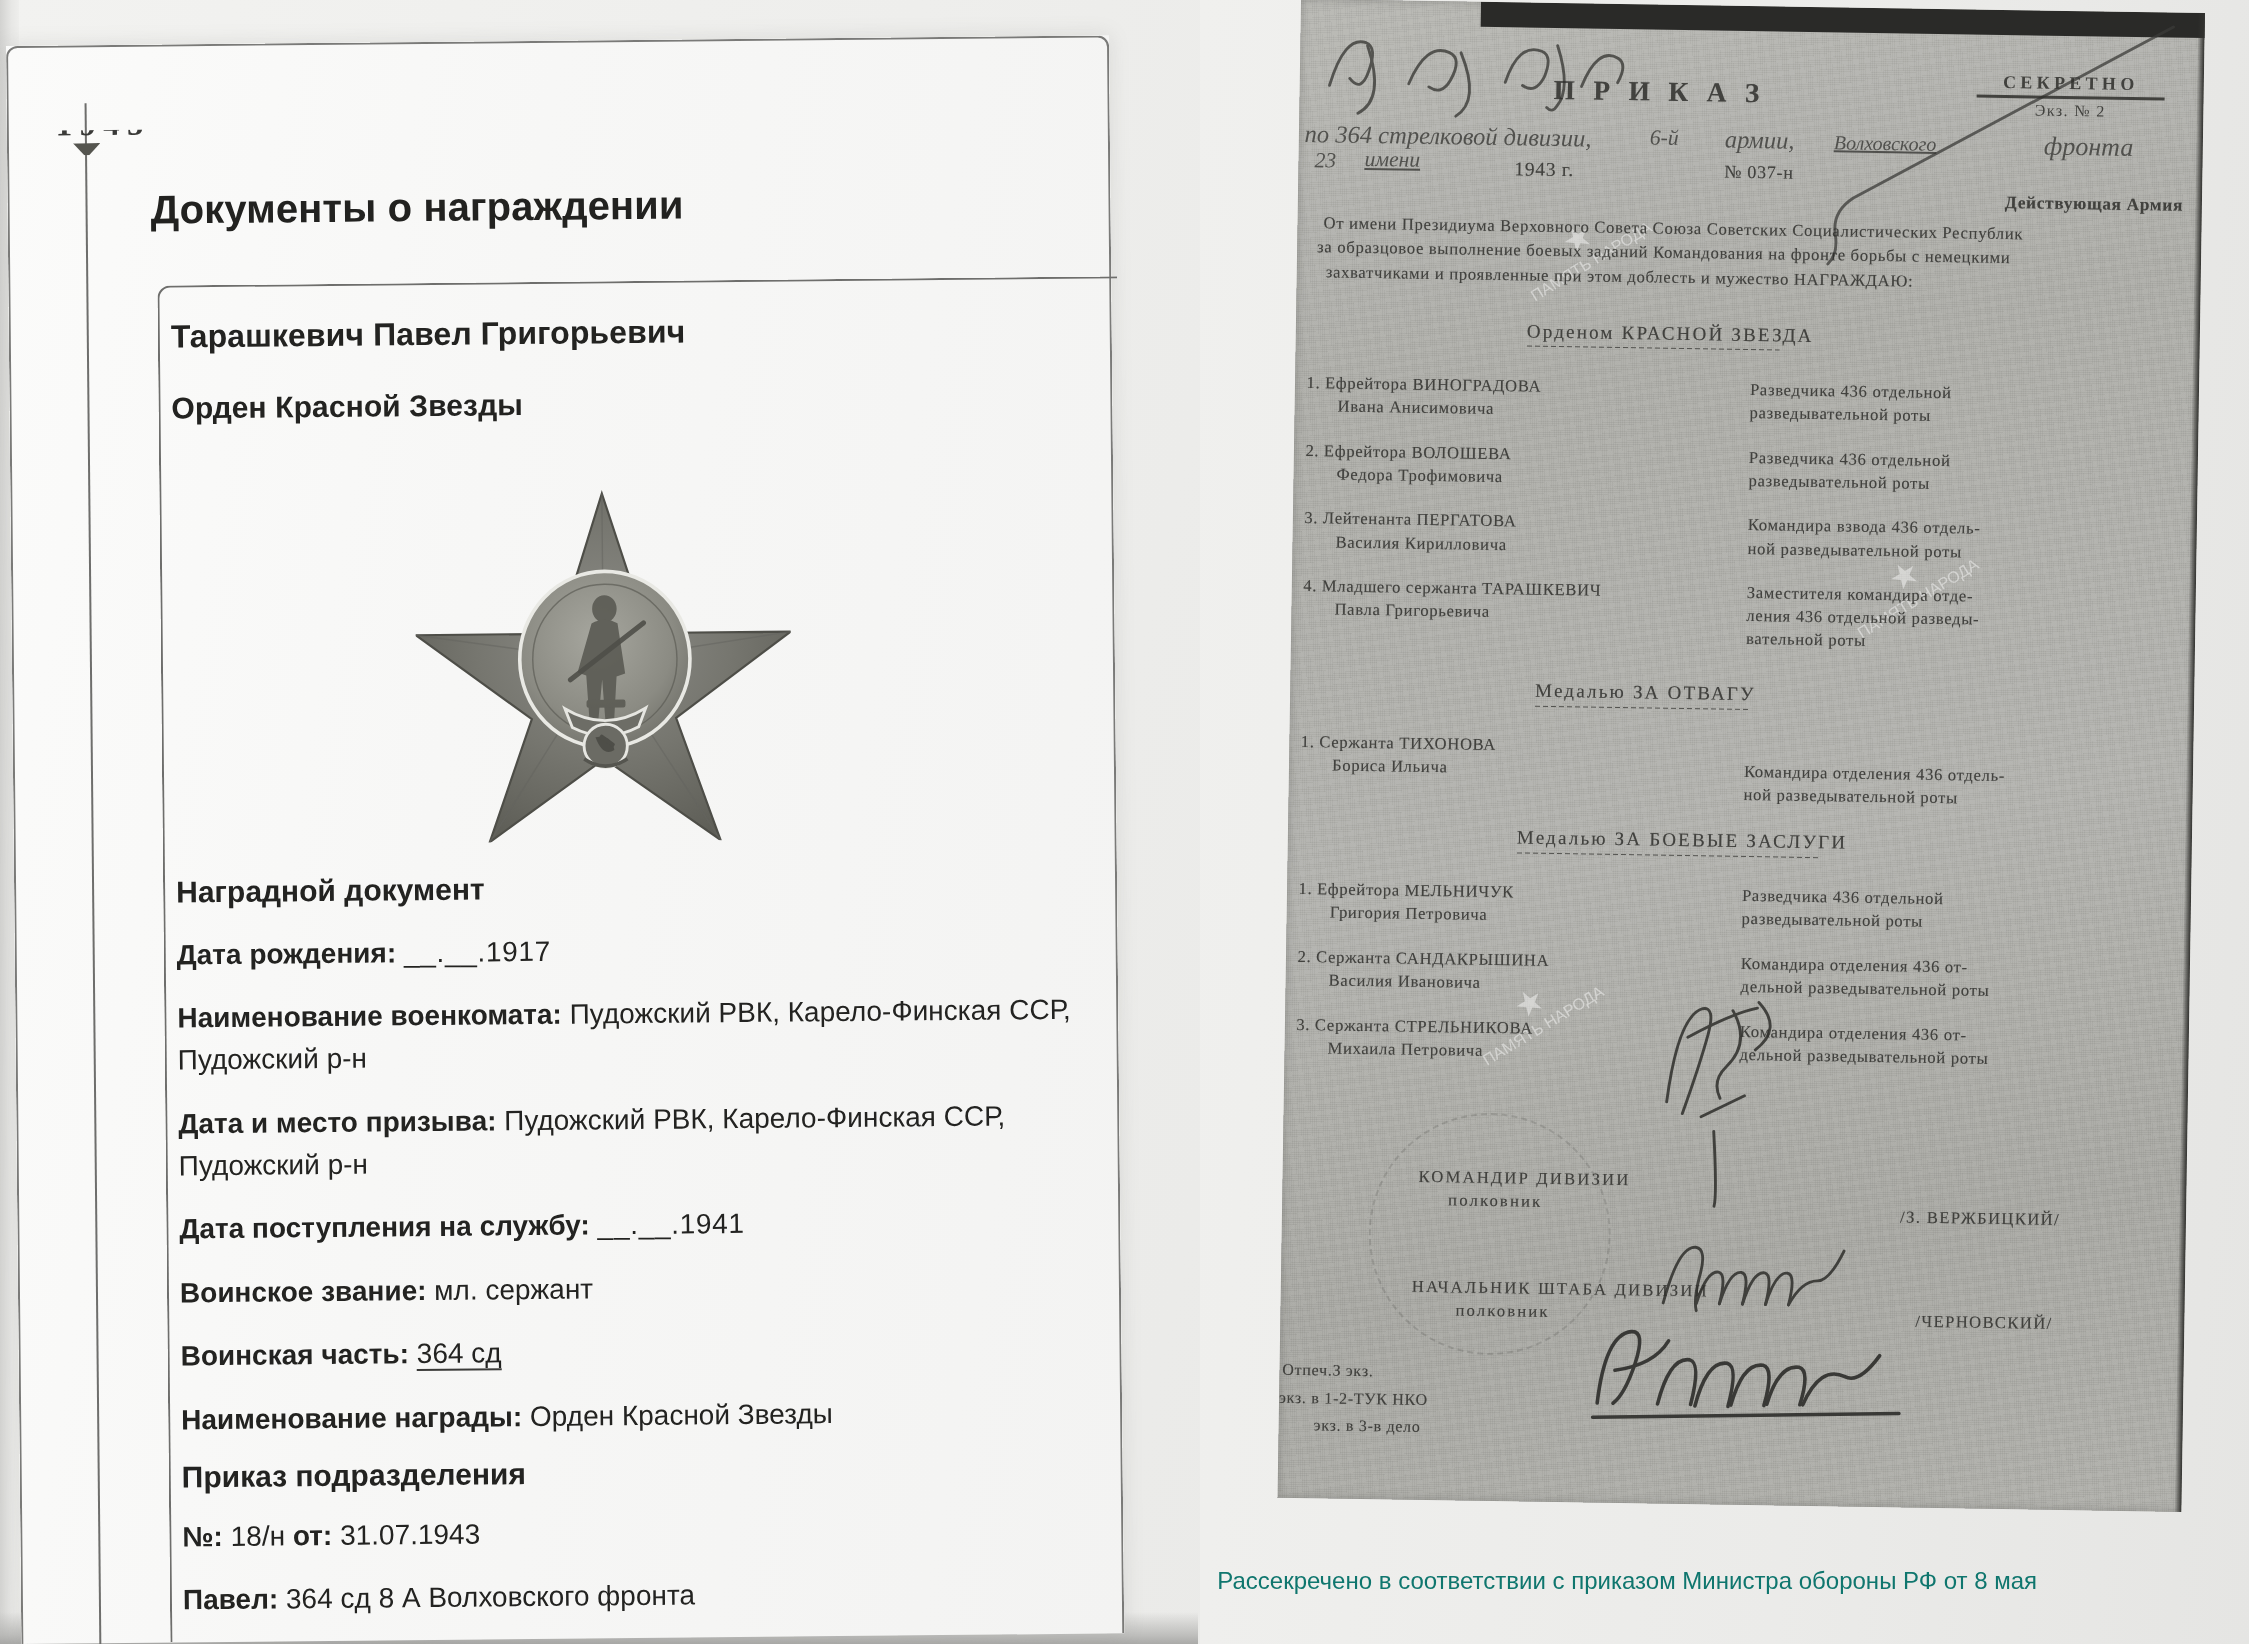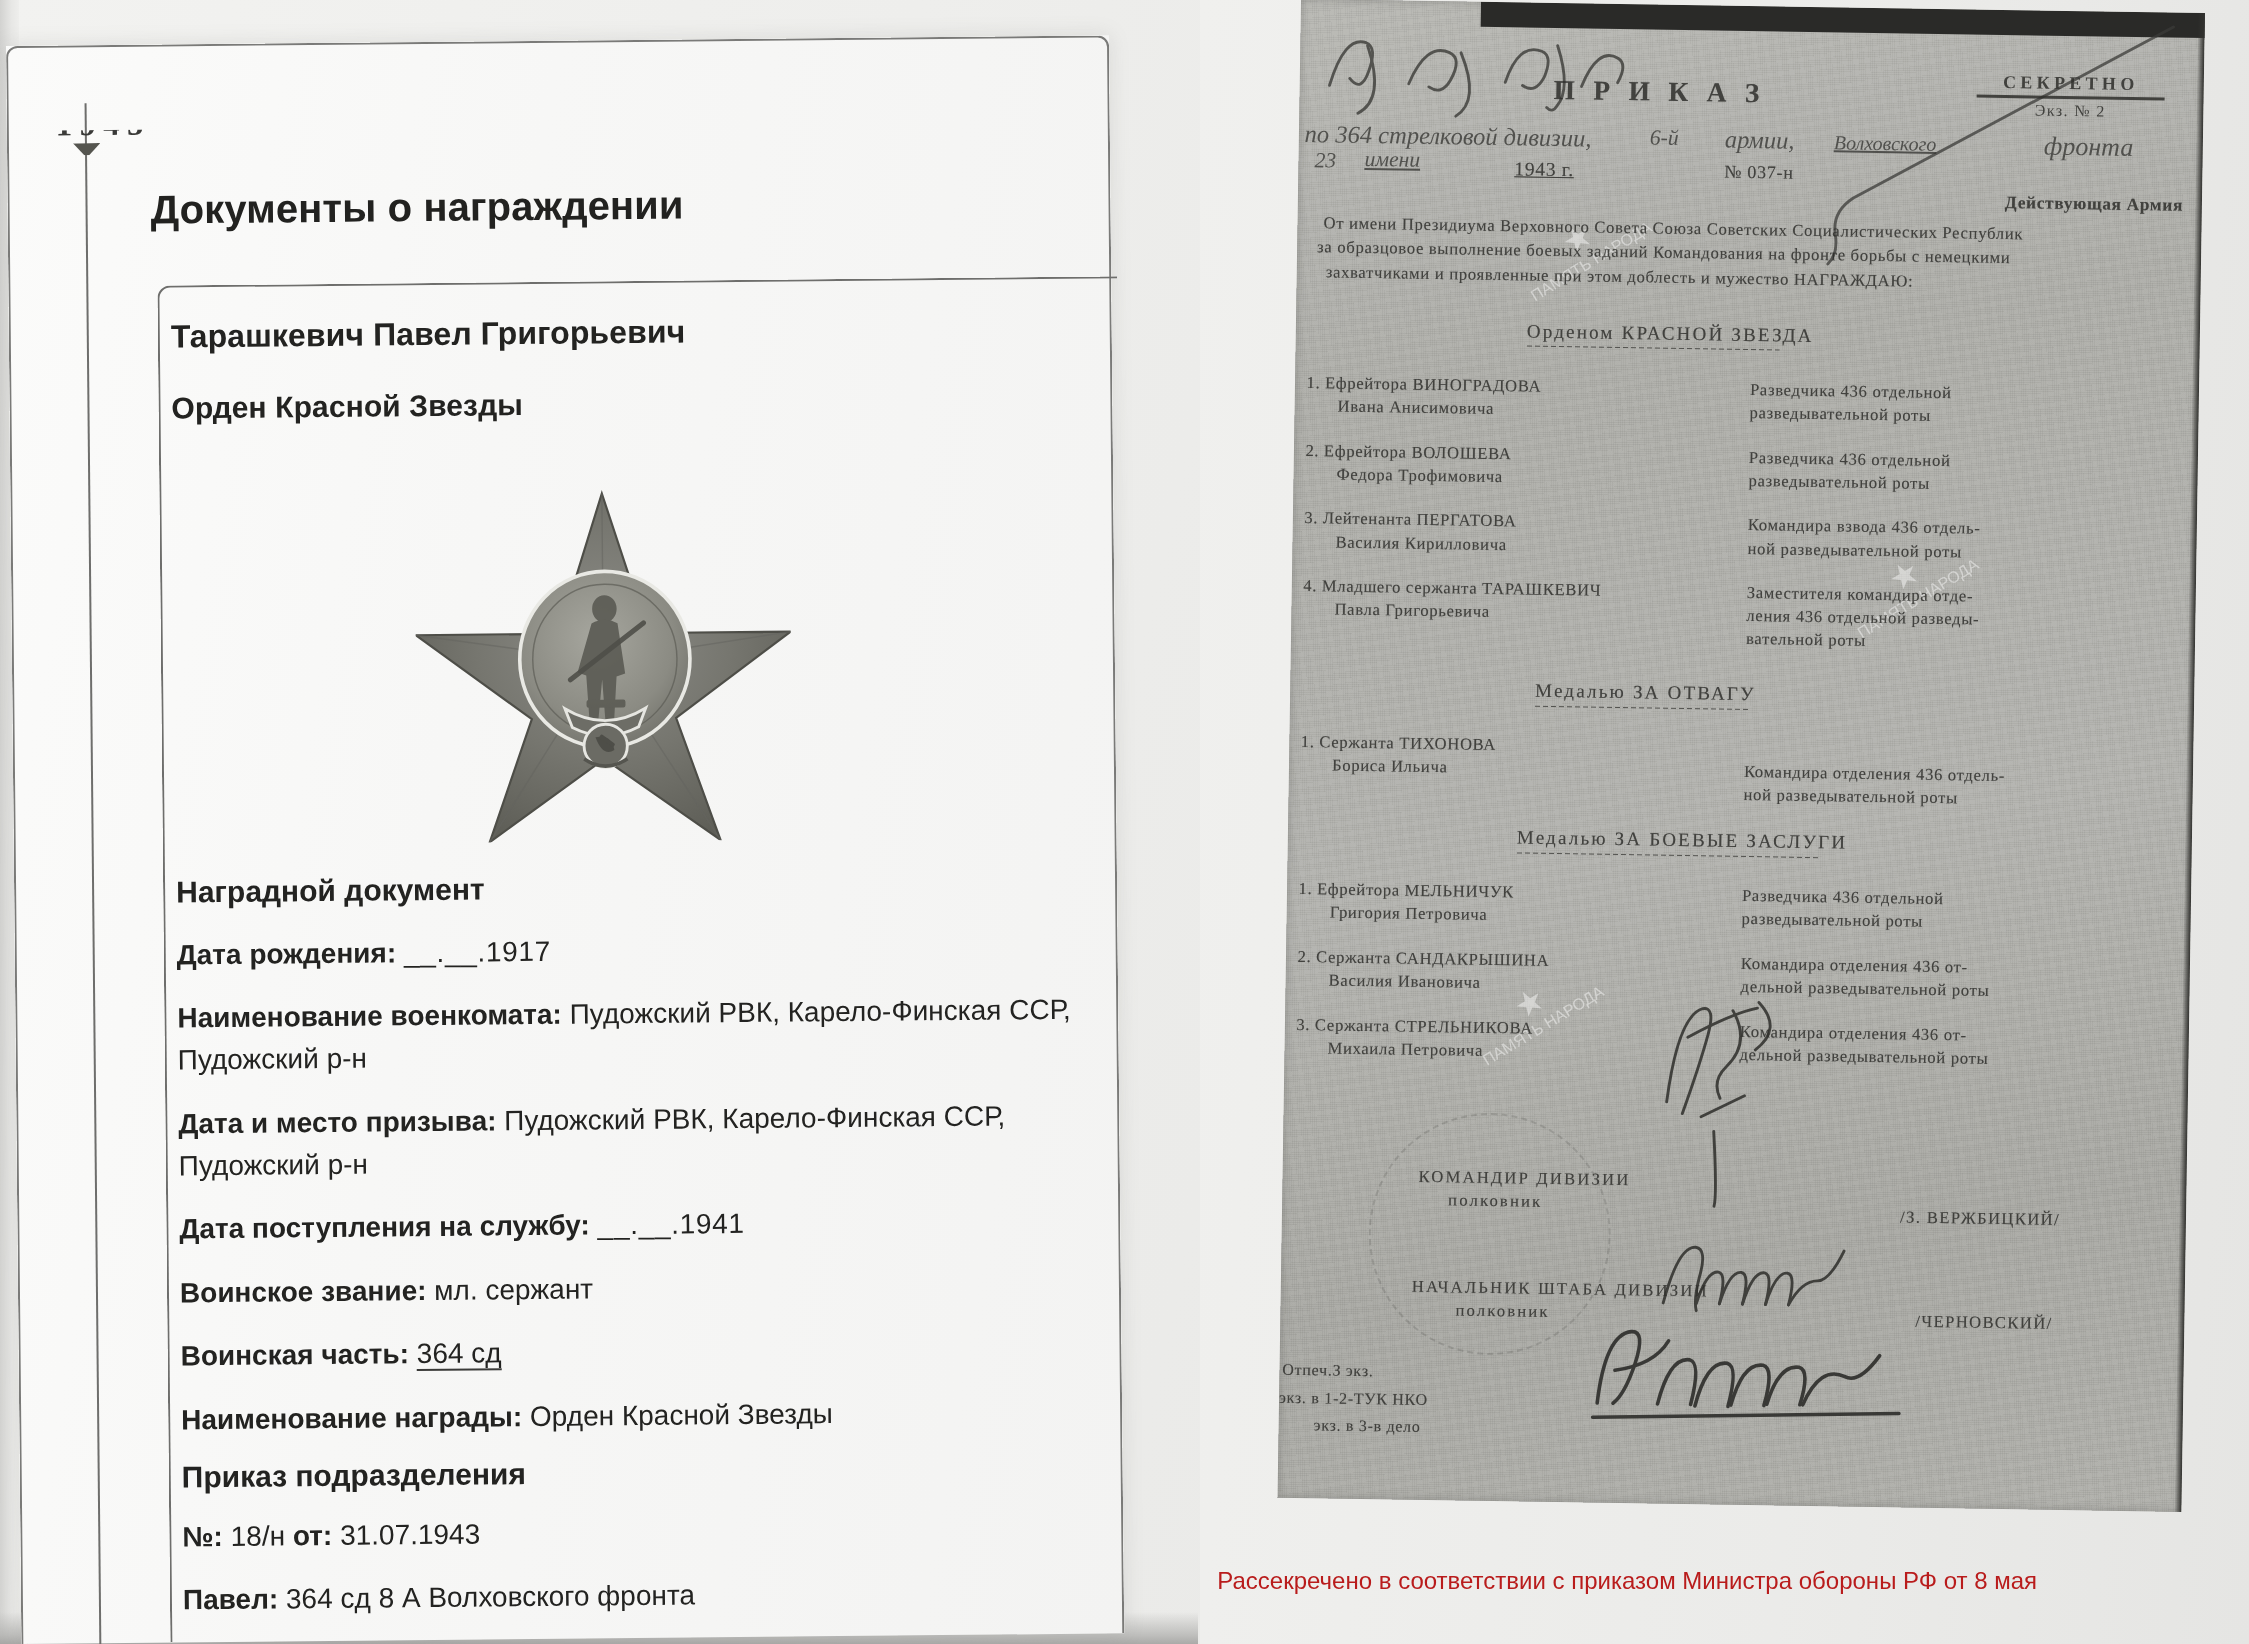--- a/index.html
+++ b/index.html
@@ -305,21 +305,21 @@
     opacity: 0.6;
   }
 
   #declass-note {
     position: absolute;
     left: 1200px;
     top: 1564px;
     width: 1050px;
     font-size: 24px;
     line-height: 1.42;
-    color: #b91c1c;
+    color: #0f766e;
     padding: 0 13px 0 17.3px;
     box-sizing: border-box;
   }
 </style>
 </head>
 <body>
 
 <div id="photo-page"></div>
 <div id="page-left-shadow"></div>
 <div id="page-bottom-shadow"></div>
@@ -492,21 +492,21 @@
     <div class="scan-txt scan-head" style="left:254px; top:72px; font-size:27.4px;">П Р И К А З</div>
 
     <div class="scan-hand" style="left:5.8px; top:121px; font-size:24.5px;">по 364 стрелковой дивизии,</div>
     <div class="scan-hand" style="left:351px; top:121px; font-size:21.6px;">6-й</div>
     <div class="scan-hand" style="left:426px; top:120px; font-size:24.5px;">армии,</div>
     <div class="scan-hand" style="left:535px; top:124px; font-size:20px; text-decoration:underline;">Волховского</div>
     <div class="scan-hand" style="left:745px; top:121px; font-size:26px;">фронта</div>
 
     <div class="scan-hand" style="left:16px; top:149px; font-size:21.6px;">23</div>
     <div class="scan-hand" style="left:66px; top:147px; font-size:21.6px; text-decoration:underline;">имени</div>
-    <div class="scan-txt" style="left:216px; top:156px; font-size:19.5px;text-decoration:underline;">1943 г.</div>
+    <div class="scan-txt" style="left:216px; top:156px; font-size:19.5px;">1943 г.</div>
     <div class="scan-txt" style="left:426px; top:156px; font-size:18px;">№ 037-н</div>
     <div class="scan-txt" style="left:707px; top:183px; font-size:17.3px; font-weight:700;">Действующая Армия</div>
 
     <div class="scan-txt" style="left:26px; top:214px; font-size:16.6px;">От имени Президиума Верховного Совета Союза Советских Социалистических Республик</div>
     <div class="scan-txt" style="left:20px; top:238px; font-size:16.6px;">за образцовое выполнение боевых заданий Командования на фронте борьбы с немецкими</div>
     <div class="scan-txt" style="left:29px; top:263px; font-size:16.6px;">захватчиками  и проявленные при этом доблесть и мужество НАГРАЖДАЮ:</div>
 
     <div class="scan-txt" style="left:231px; top:318px; font-size:19px; letter-spacing:2.2px;">Орденом КРАСНОЙ ЗВЕЗДА</div>
     <div class="rule-under" style="left:231px; top:343px; width:253px;"></div>
 

